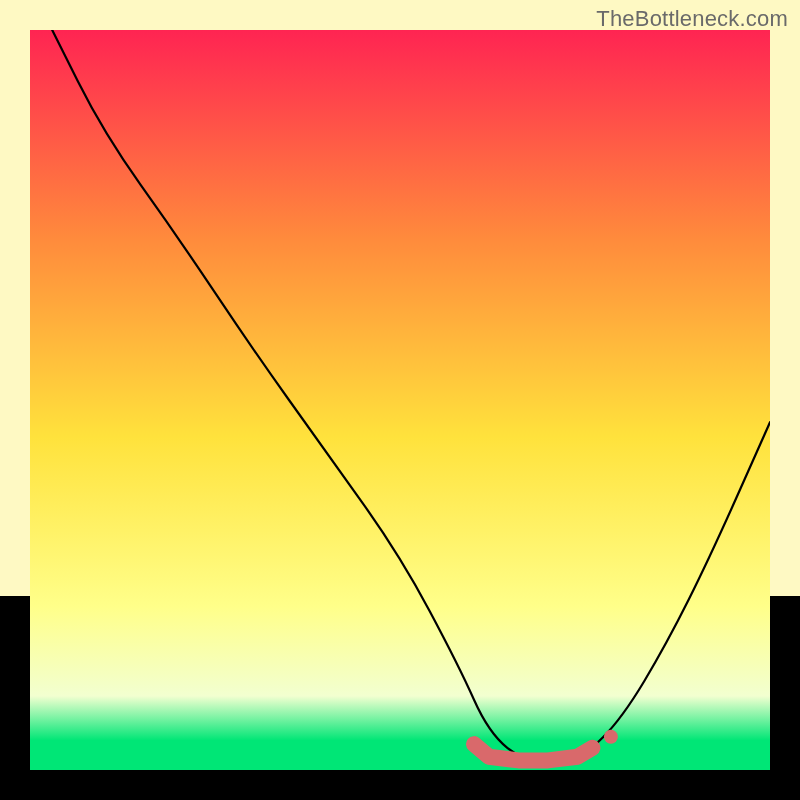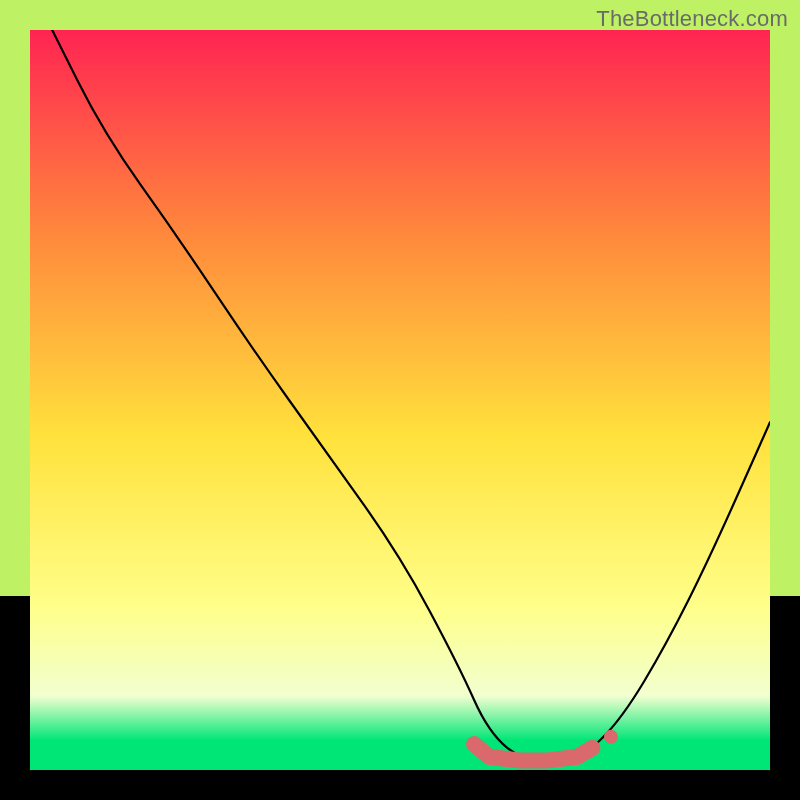--- a/index.html
+++ b/index.html
@@ -8,21 +8,21 @@
     width: 800px;
     height: 800px;
     background: #000;
     font-family: Arial, Helvetica, sans-serif;
     overflow: hidden;
   }
   .frame {
     position: relative;
     width: 800px;
     height: 596px;
-    background: #bef264;
+    background: #fef9c3;
   }
   .plot-area {
     position: absolute;
     left: 30px;
     top: 30px;
     width: 740px;
     height: 740px;
     overflow: hidden;
   }
   .watermark {

